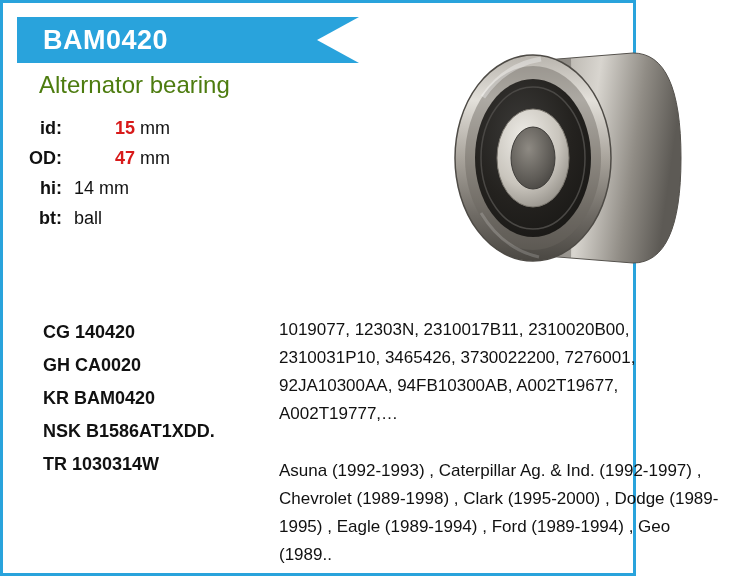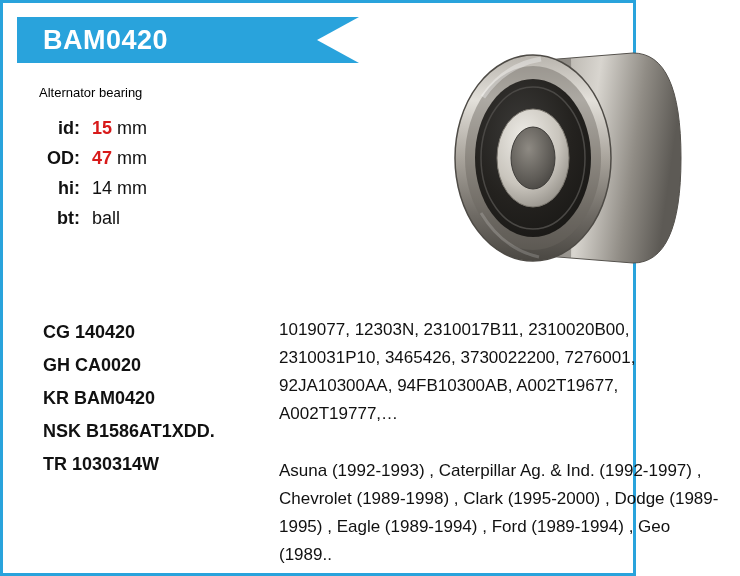--- a/index.html
+++ b/index.html
@@ -54,28 +54,28 @@
     color: #ffffff;
     font-size: 27px;
     font-weight: bold;
     letter-spacing: 0.5px;
     line-height: 30px;
   }
   
   .subtitle {
     position: absolute;
     left: 36px;
-    top: 82px;
-    font-size: 13px;
-    color: #000000;
+    top: 68px;
+    font-size: 24px;
+    color: #4d7c0f;
   }
   
   .specs {
     position: absolute;
-    left: 44px;
+    left: 26px;
     top: 110px;
     border-collapse: collapse;
   }
   .specs td {
     padding: 2px 0;
     font-size: 18px;
     line-height: 26px;
     color: #111111;
     vertical-align: baseline;
   }
@@ -84,20 +84,21 @@
     text-align: right;
     padding-right: 12px !important;
     white-space: nowrap;
   }
   .spec-val {
     white-space: nowrap;
   }
   .spec-val .hl {
     color: #d81a1a;
     font-weight: bold;
+    margin-left: 41px;
   }
   
   .xref {
     position: absolute;
     left: 40px;
     top: 313px;
     width: 225px;
     font-weight: bold;
   }
   .xref-line {

